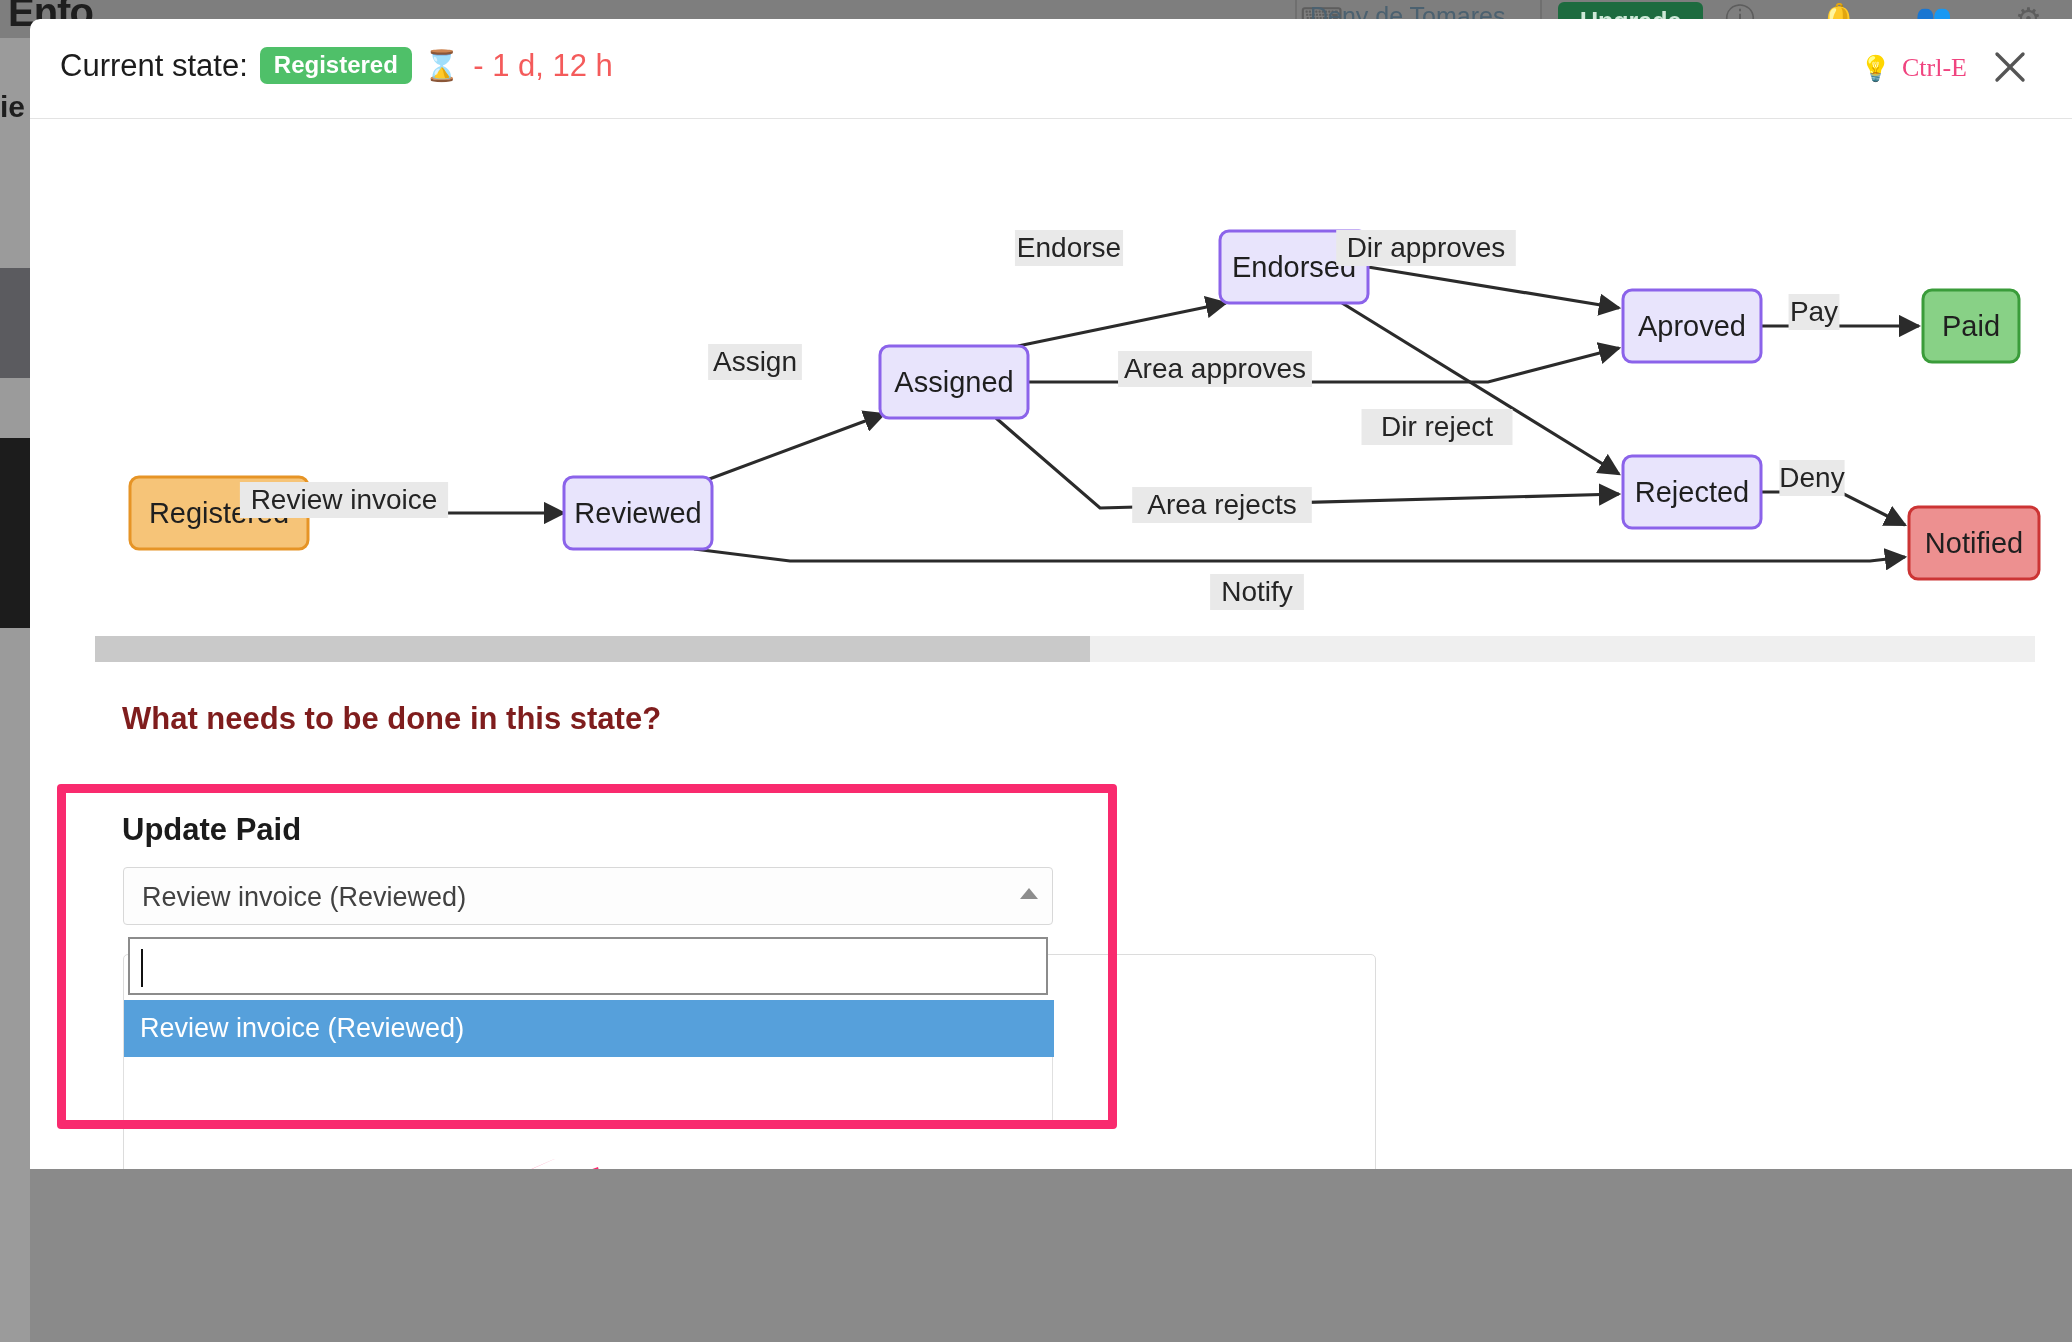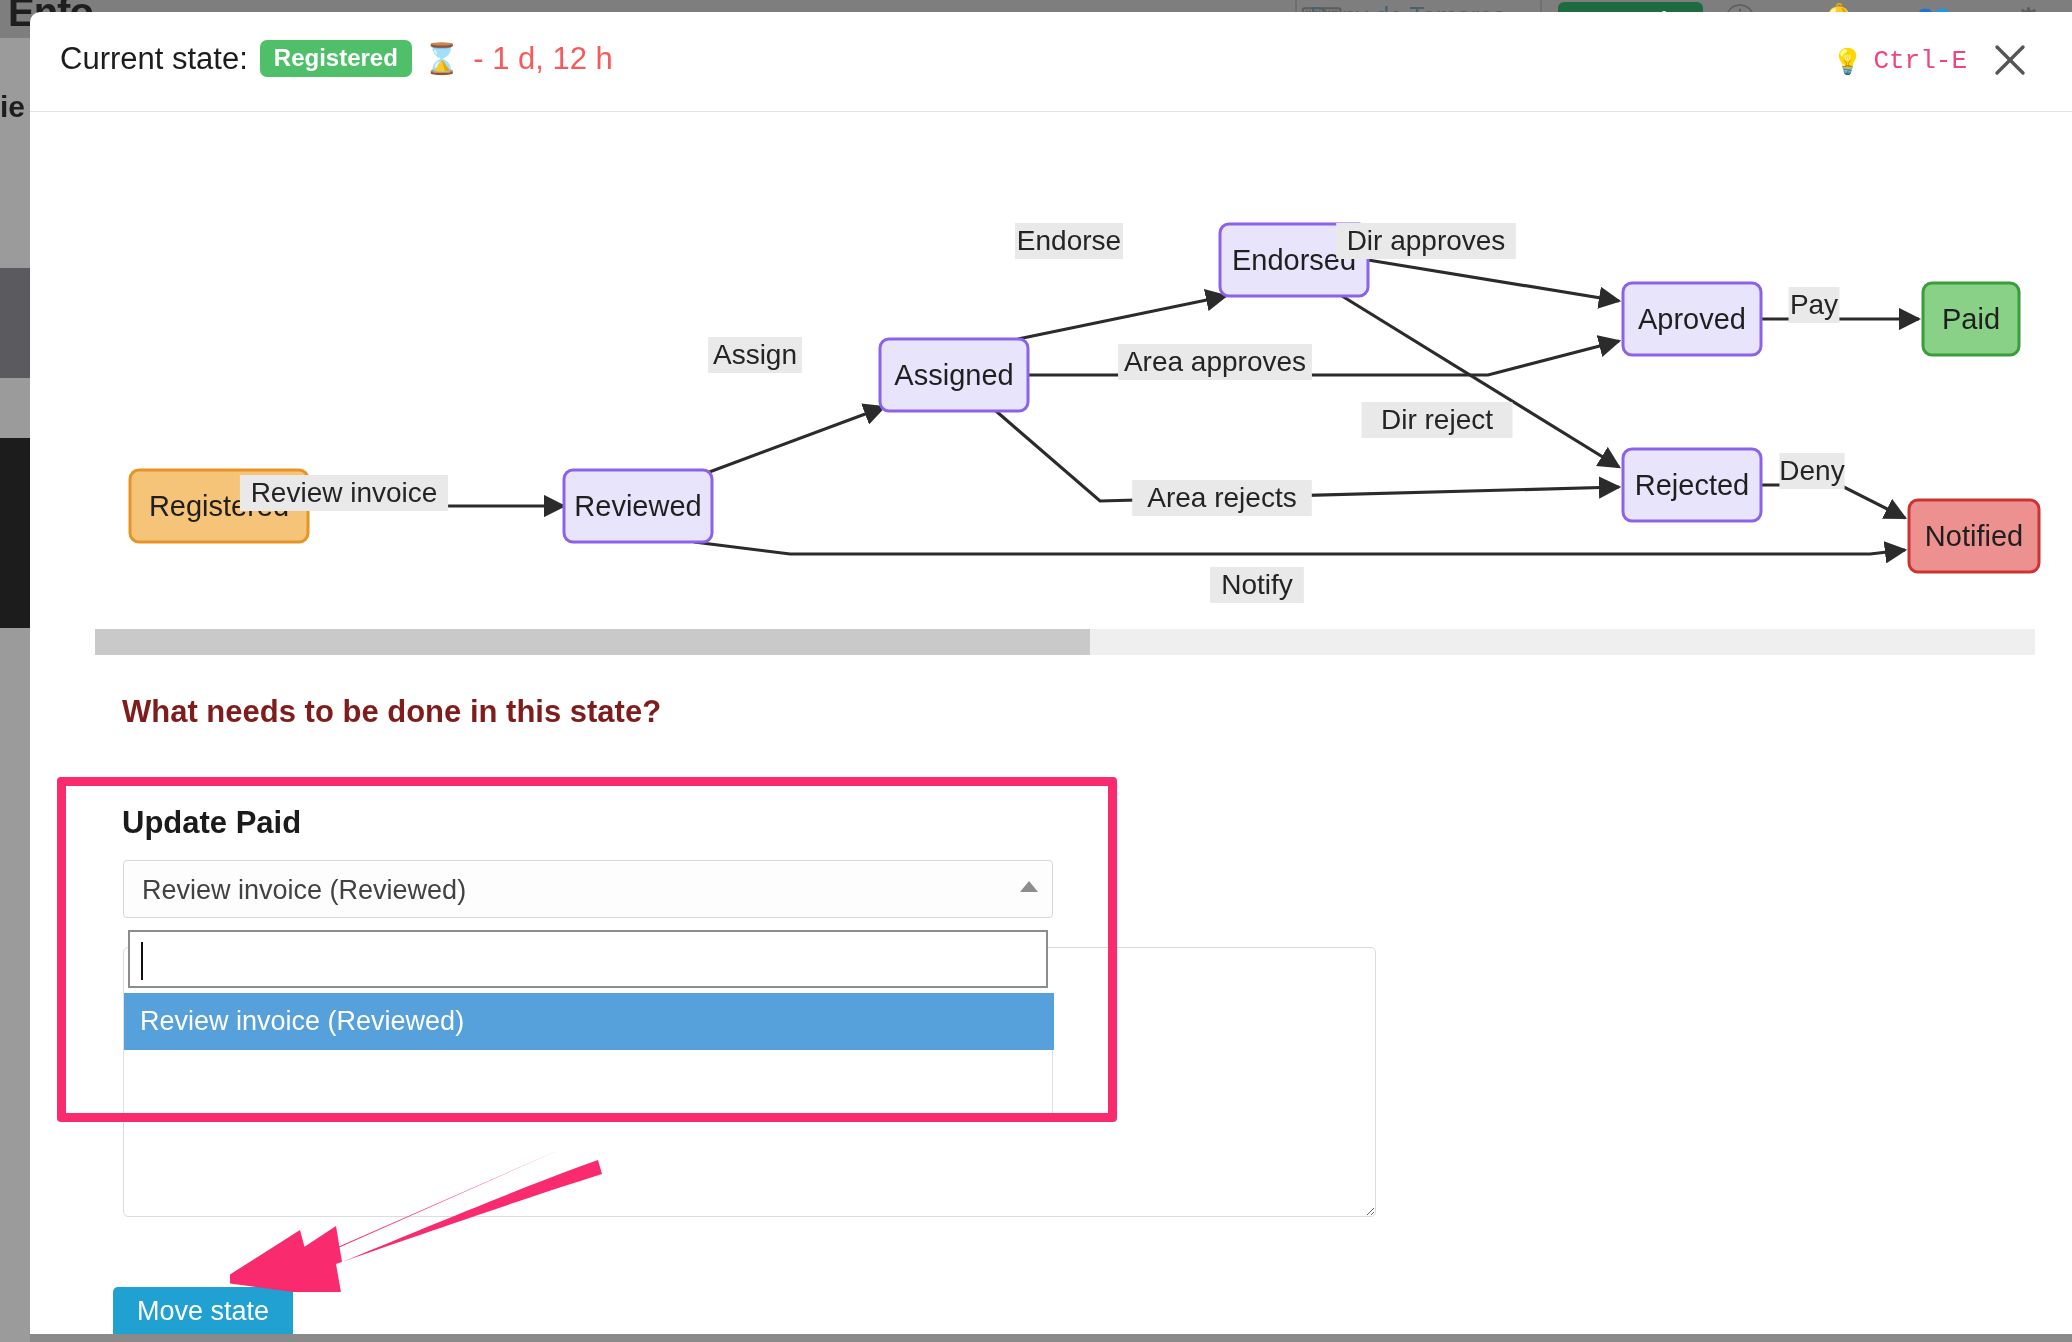--- a/index.html
+++ b/index.html
@@ -53,22 +53,22 @@
   #bg-rail-seg-b { position:absolute; left:0; top:400px; width:30px; height:190px; background:#1c1c1c; }
   #bg-sidebar-text {
     position:absolute; left:0px; top:90px; font-size:30px; color:#1e1e1e;
     font-weight:600;
   }
   .bg-hline { position:absolute; left:30px; width:30px; height:2px; background:#787878; }
 
   
   #modal {
     position: absolute;
-    left: 30px; top: 12px;
-    width: 2042px; height: 1322px;
+    left: 30px; top: 19px;
+    width: 2042px; height: 1150px;
     background: #ffffff;
     border-radius: 10px 0 0 0;
     overflow: hidden;
   }
 
   
   #modal-header {
     position: relative;
     height: 100px;
     border-bottom: 1px solid #e3e3e3;
@@ -92,21 +92,21 @@
   #state-elapsed { color: #f45b5b; font-size: 31px; }
 
   #header-hint {
     position: absolute; right: 105px; top: 34px;
     display: flex; align-items: center; gap: 10px;
     font-size: 27px; color: #7c8084;
     white-space: nowrap;
   }
   #bulb-icon { font-size: 25px; }
   #shortcut-key {
-    font-family: Liberation Mono, monospace;
+    font-family: Liberation Serif, serif;
     color: #f0447f; font-size: 26px;
   }
   #close-btn {
     position: absolute; right: 40px; top: 48px;
     transform: translateY(-50%);
     width: 44px; height: 44px;
     display: flex; align-items: center; justify-content: center;
     color: #555; cursor: pointer;
   }
 

